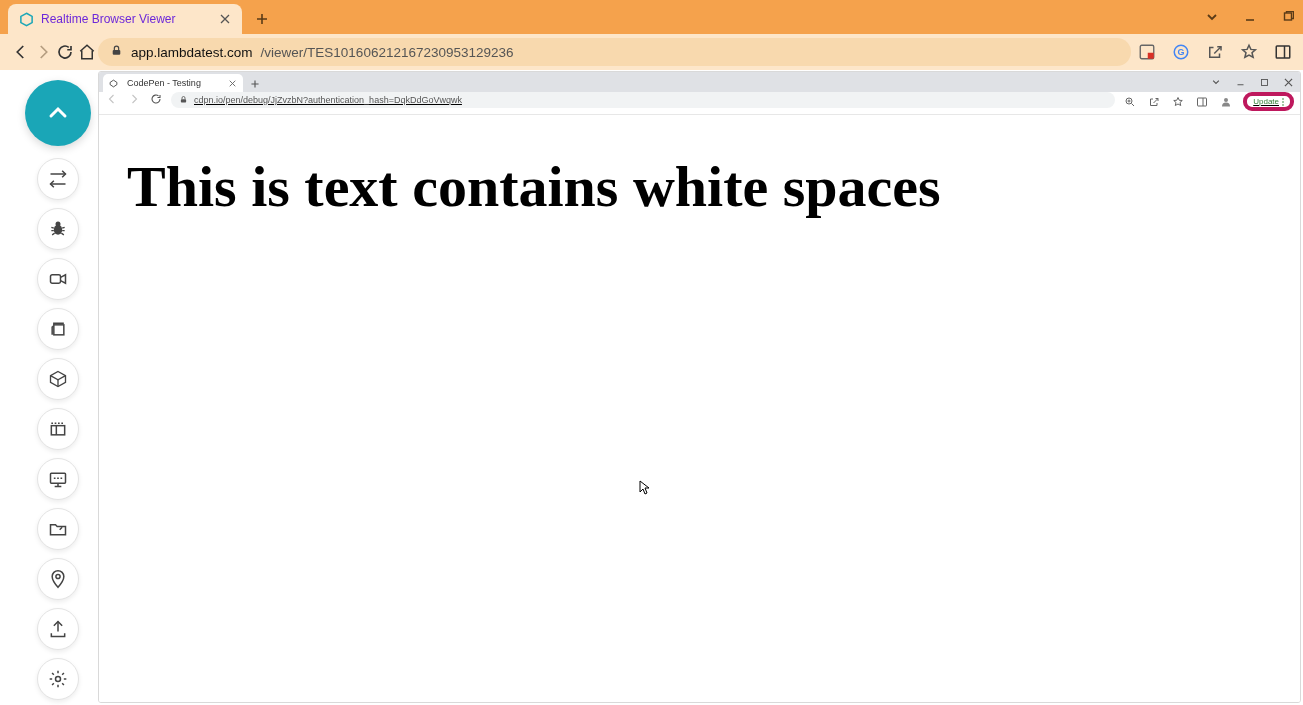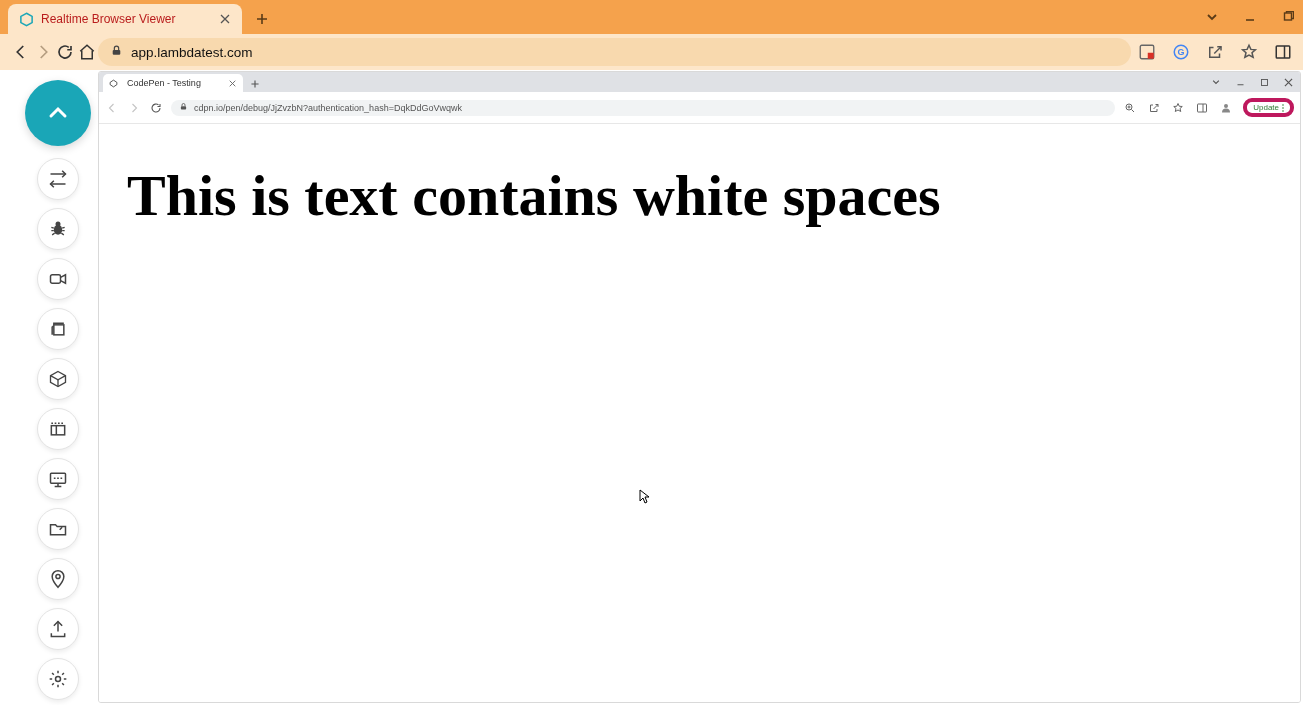--- a/index.html
+++ b/index.html
@@ -24,21 +24,21 @@
   }
   .outer-tab {
     background: #fde6c9;
     height: 30px;
     width: 234px;
     border-radius: 8px 8px 0 0;
     display: flex;
     align-items: center;
     padding: 0 10px;
     font-size: 12px;
-    color: #b91c1c;
+    color: #6d28d9;
     gap: 7px;
   }
   .outer-tab .favicon { width: 16px; height: 16px; display:flex; align-items:center; justify-content:center;}
   .outer-tab .title { flex: 1; white-space: nowrap; overflow: hidden; }
   .outer-tab .close { width: 14px; height: 14px; display: flex; align-items: center; justify-content: center; cursor: pointer; }
   .outer-newtab {
     width: 28px; height: 28px; display: flex; align-items: center; justify-content: center;
     margin-left: 6px; margin-bottom: 1px; border-radius: 50%; cursor: pointer;
   }
   .outer-win-controls {
@@ -130,24 +130,24 @@
   .inner-tab .close { width:10px; height:10px; display:flex; align-items:center; justify-content:center; cursor:pointer;}
   .inner-newtab {
     width: 16px; height: 16px; display:flex; align-items:center; justify-content:center;
     margin-left: 4px; cursor:pointer; color:#555;
   }
   .inner-win-controls {
     margin-left:auto; display:flex; align-items:center; gap:12px; padding-right:6px; height:20px;
   }
   .inner-win-controls .wc { width:12px; height:12px; display:flex; align-items:center; justify-content:center; cursor:pointer; color:#555;}
   .inner-toolbar {
-    height: 32px;
+    height: 23px;
     background: #fff;
     border-bottom: 1px solid #e7e7e7;
-    display:flex; align-items:center; padding: 0 6px; gap:8px;
+    display:flex; align-items:flex-start; padding: 0 6px; gap:8px;text-decoration:underline;
   }
   .inav-btn { width:14px; height:14px; display:flex; align-items:center; justify-content:center; cursor:pointer; color:#777;}
   .inav-btn.disabled { color:#c4c4c4; cursor:default;}
   .inner-addr {
     flex:1; height:16px; background:#f1f3f4; border-radius:8px;
     display:flex; align-items:center; padding:0 8px; gap:6px;
     font-size: 9px; color:#555;
   }
   .inner-right { display:flex; align-items:center; gap:10px; }
   .inner-icon { width:14px; height:14px; display:flex; align-items:center; justify-content:center; cursor:pointer; color:#666; }
@@ -249,20 +249,21 @@
     </span>
 
     <div class="outer-addr">
       <span class="lock">
         <svg width="13" height="13" viewBox="0 0 24 24" fill="currentColor">
             <rect x="5" y="11" width="14" height="9" rx="2"></rect>
             <path d="M8 11 V8 a4 4 0 0 1 8 0 V11" fill="none" stroke="currentColor" stroke-width="2.2"></path>
           </svg>
       </span>
       <span class="domain">app.lambdatest.com</span>
+        <span class="path">/viewer/TES101606212167230953129236</span>
     </div>
 
     <div class="toolbar-right">
       <span class="toolbar-icon">
         <svg width="18" height="18" viewBox="0 0 24 24">
             <rect x="3" y="3" width="18" height="18" rx="2" fill="none" stroke="#666" stroke-width="1.8"></rect>
             <rect x="13" y="13" width="8" height="8" fill="#d93025"></rect>
           </svg>
       </span>
       <span class="toolbar-icon">

